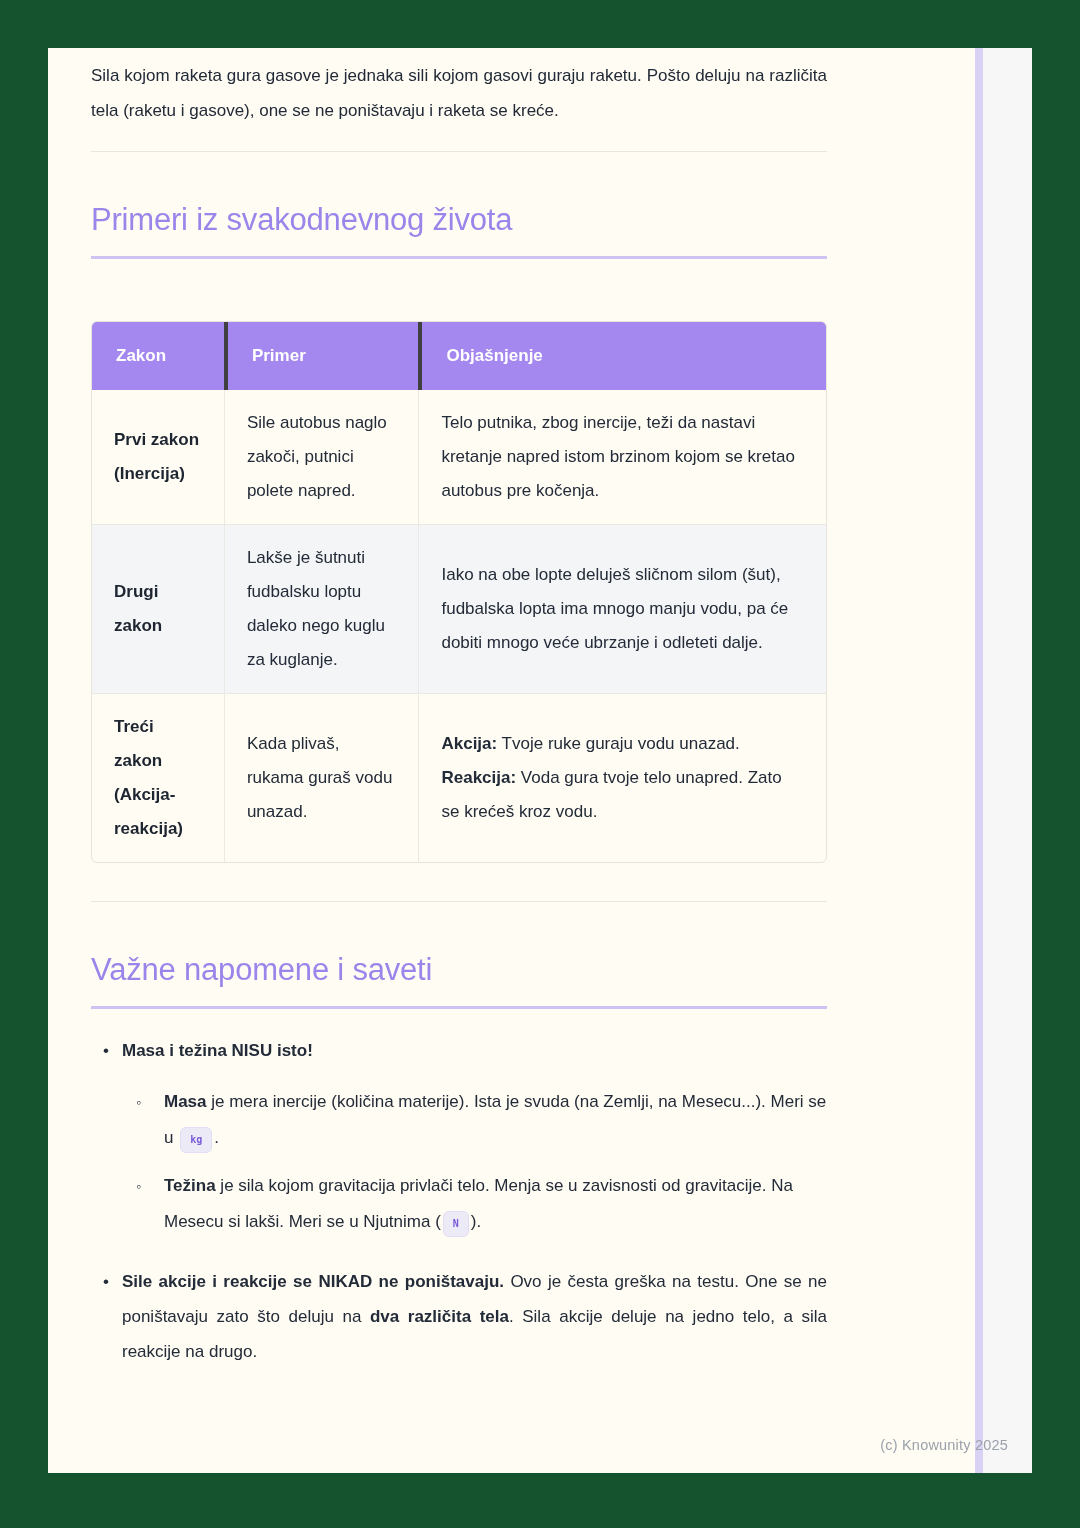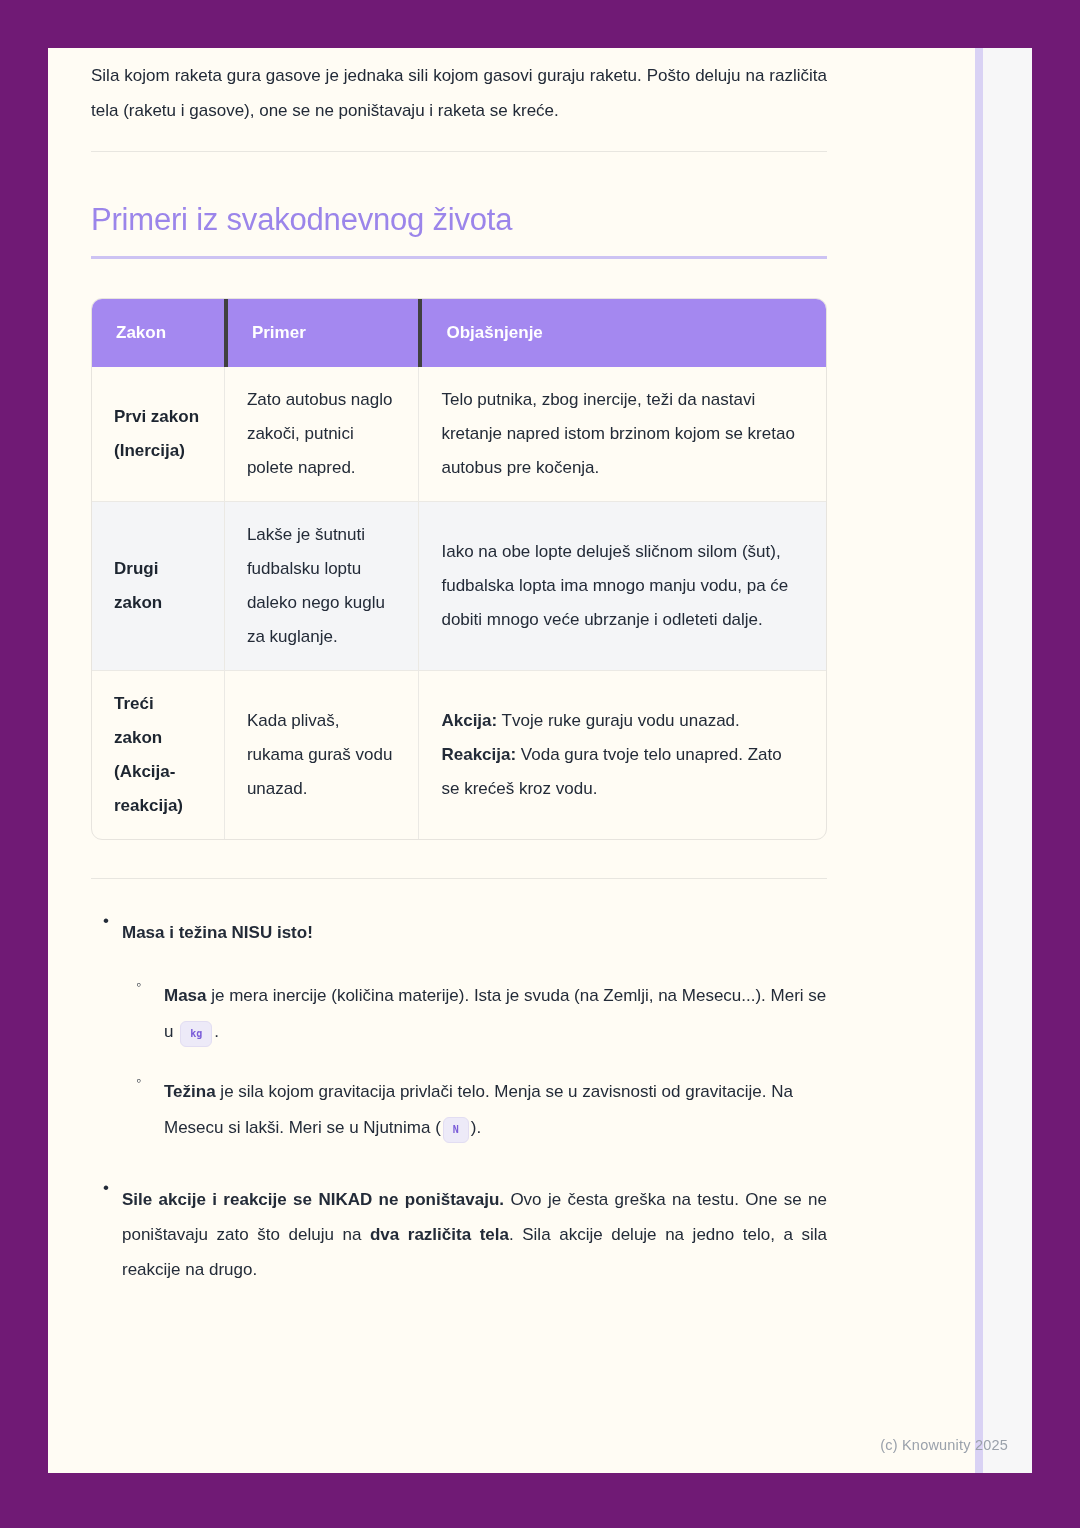--- a/index.html
+++ b/index.html
@@ -1,59 +1,59 @@
 <!DOCTYPE html>
 <html><head>
 <meta charset="utf-8">
 <style>
   * { margin:0; padding:0; box-sizing:border-box; }
   html,body { width:1080px; height:1528px; background:#ffffff; overflow:hidden;
               font-family:"Liberation Sans", sans-serif; }
-  .stage { position:relative; width:1080px; height:1528px; background:#701a75; }
+  .stage { position:relative; width:1080px; height:1528px; background:#14532d; }
 
   .card { position:absolute; left:48px; top:48px; width:927px; height:1425px;
           background:#fffcf4; }
   .scroll-track { position:absolute; left:983px; top:48px; width:49px; height:1425px;
           background:#f7f7f8; z-index:1; }
   .scroll-thumb { position:absolute; left:975px; top:48px; width:8px; height:1425px;
           background:#d9d2f4; z-index:2; }
 
   .content { padding:10px 0 0 43px; width:779px; color:#232b38; }
   .content .inner { width:736px; }
 
   p.intro { font-size:17px; line-height:35px; text-align:justify; color:#222a37; }
 
   .divider { border:none; border-top:1px solid #e8e6e0; margin:23px 0 0 0; }
 
   h2.sec { margin:48px 0 0 0; font-size:31px; line-height:40px; font-weight:normal;
            color:#9b85ea; letter-spacing:-0.2px;
            padding-bottom:16px; border-bottom:3px solid #cdc3f3; }
 
-  table.laws { margin-top:39px; width:736px; border-collapse:separate; border-spacing:0;
-               font-size:17px; line-height:34px; border-radius:11px; overflow:hidden;
+  table.laws { margin-top:62px; width:736px; border-collapse:separate; border-spacing:0;
+               font-size:17px; line-height:34px; border-radius:6px; overflow:hidden;
                border:1px solid #e7e4de; }
   table.laws th { background:#a488f0; color:#ffffff; font-weight:bold; text-align:left;
                   padding:22px 24px; font-size:17px; line-height:24px; }
   table.laws th + th { border-left:4px solid #404040; }
   table.laws td { padding:16px 22px; vertical-align:middle; background:transparent; }
   table.laws td + td { border-left:1px solid #ebe9e4; }
   table.laws tr + tr td { border-top:1px solid #ebe9e4; }
   table.laws tr.alt td { background:#f4f5f7; }
   td.law-name { font-weight:bold; color:#1d2530; width:132px; padding-left:20px; padding-right:18px; }
   td.law-primer { width:195px; }
   td.law-expl { width:409px; }
   .b { font-weight:bold; }
 
   .notes { margin-top:24px; }
   .li-row { display:flex; align-items:flex-start; }
   .li-l1 { font-size:17px; line-height:35px; }
   .li-l1 .mark { width:31px; text-align:left; padding-left:12px; font-size:17px; }
   .li-l2 { font-size:17px; line-height:36px; margin-left:43px; }
   .li-l2 .mark { width:30px; padding-left:2px; font-size:14px; line-height:36px; }
-  .li-text { flex:1;margin-top:12px; }
+  .li-text { flex:1; }
   .just { text-align:justify; }
 
   .gap-after-l1 { height:16px; }
   .gap-sub { height:12px; }
   .gap-before-l1 { height:24px; }
 
   .chip { display:inline-block; background:#edeaf8; border:1px solid #e2ddf2;
           border-radius:6px; padding:0px 9px; margin:0 2px;
           font-family:"DejaVu Sans Mono", monospace; font-size:10px; line-height:24px;
           color:#7a5cd8; font-weight:bold; vertical-align:baseline; }
@@ -83,38 +83,39 @@
           <thead>
             <tr>
               <th>Zakon</th>
               <th>Primer</th>
               <th>Objašnjenje</th>
             </tr>
           </thead>
           <tbody>
             <tr>
               <td class="law-name">Prvi zakon (Inercija)</td>
-              <td class="law-primer">Zato autobus naglo zakoči, putnici polete napred.</td>
+              <td class="law-primer">Sile autobus naglo zakoči, putnici polete napred.</td>
               <td class="law-expl">Telo putnika, zbog inercije, teži da nastavi kretanje napred istom brzinom kojom se kretao autobus pre kočenja.</td>
             </tr>
             <tr class="alt">
               <td class="law-name">Drugi zakon</td>
               <td class="law-primer">Lakše je šutnuti fudbalsku loptu daleko nego kuglu za kuglanje.</td>
               <td class="law-expl">Iako na obe lopte deluješ sličnom silom (šut), fudbalska lopta ima mnogo manju vodu, pa će dobiti mnogo veće ubrzanje i odleteti dalje.</td>
             </tr>
             <tr>
               <td class="law-name">Treći zakon (Akcija-reakcija)</td>
               <td class="law-primer">Kada plivaš, rukama guraš vodu unazad.</td>
               <td class="law-expl"><span class="b">Akcija:</span><span> Tvoje ruke guraju vodu unazad. </span><span class="b">Reakcija:</span><span> Voda gura tvoje telo unapred. Zato se krećeš kroz vodu.</span></td>
             </tr>
           </tbody>
         </table>
 
         <hr class="divider" style="margin-top:38px;">
 
+        <h2 class="sec">Važne napomene i saveti</h2>
 
         <div class="notes">
 
           <div class="li-row li-l1">
             <span class="mark">•</span>
             <span class="li-text"><span class="b">Masa i težina NISU isto!</span></span>
           </div>
 
           <div class="gap-after-l1"></div>
 

